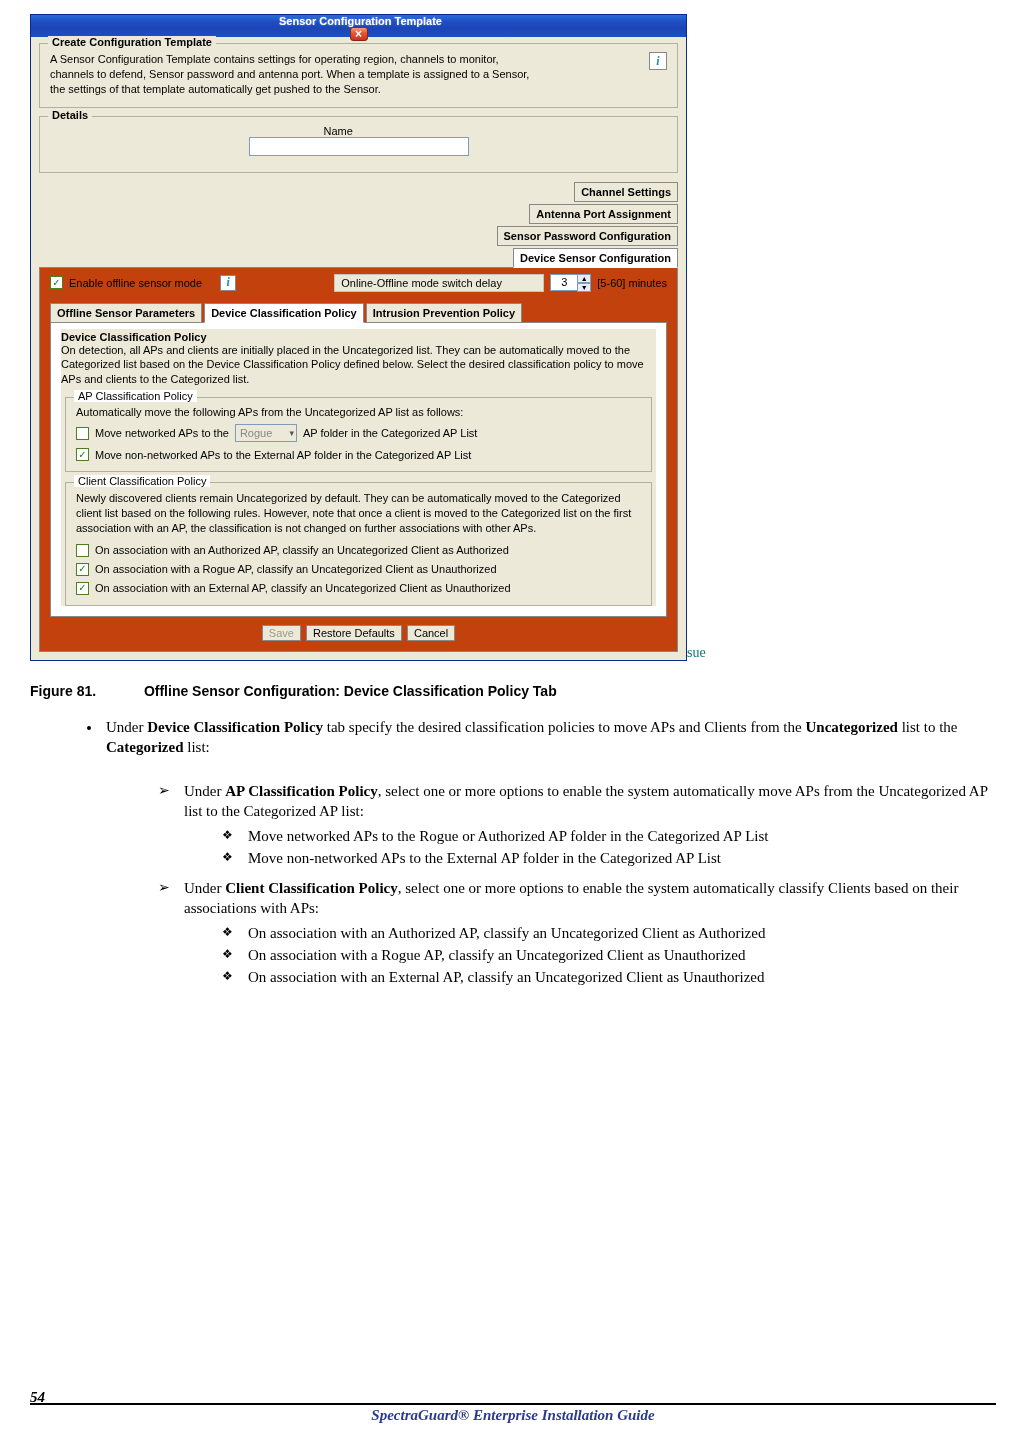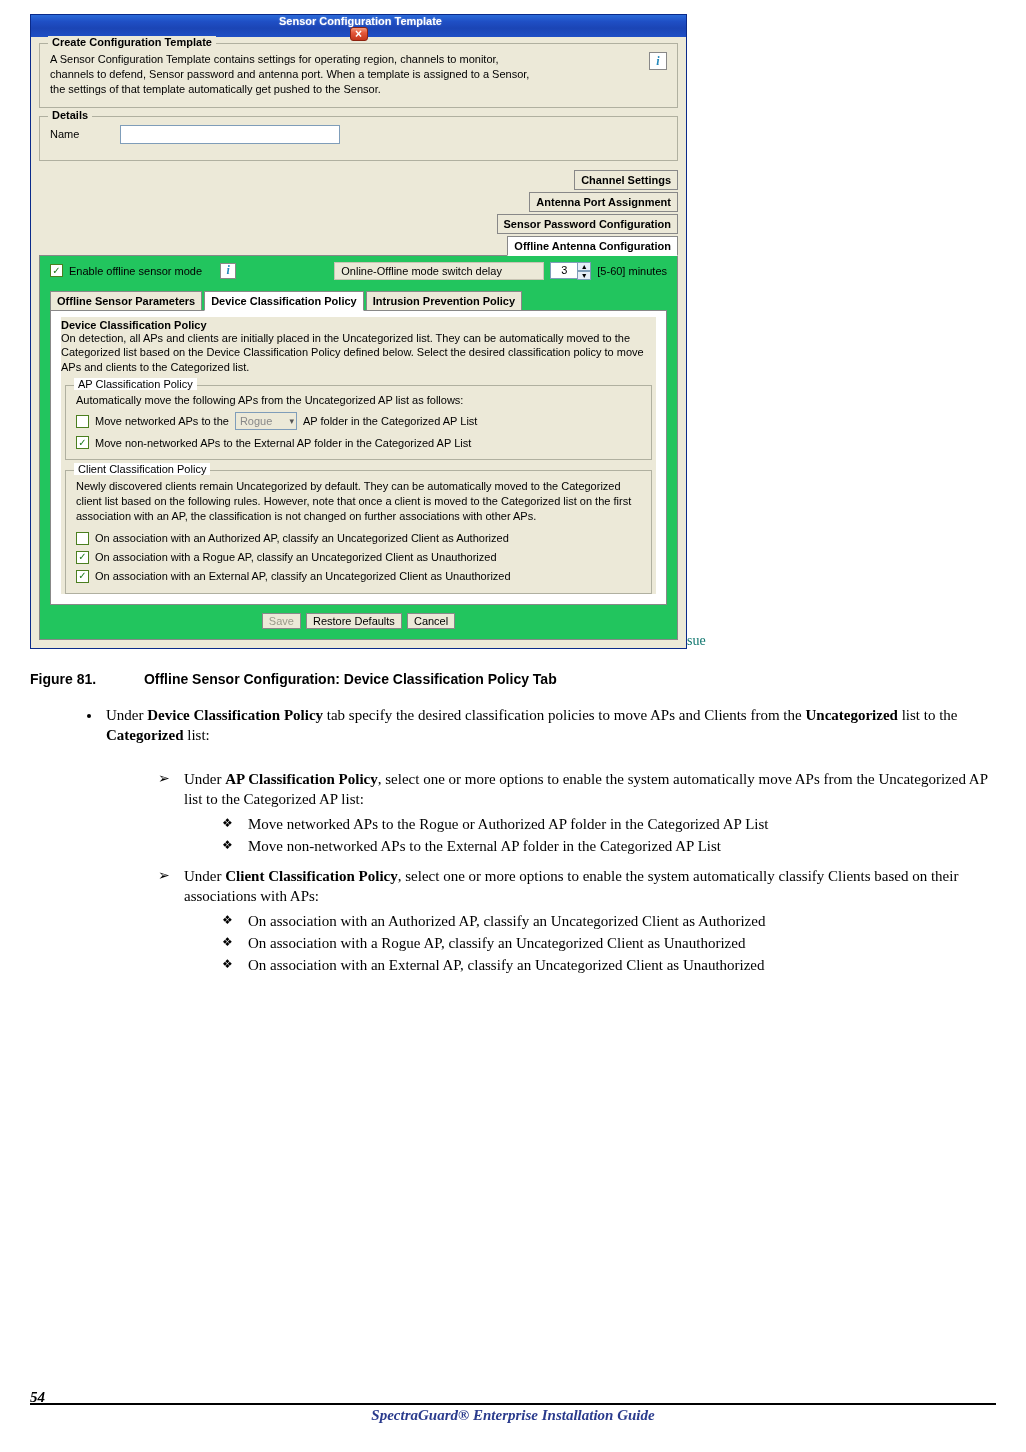--- a/index.html
+++ b/index.html
@@ -93,21 +93,21 @@
     font-weight: bold;
     font-size: 11px;
   }
   .intro-row { display:flex; justify-content:space-between; align-items:flex-start; }
   .intro-txt { line-height: 1.35; }
   .info-icon {
     width:18px;height:18px;border:1px solid #888;background:#fff;
     display:flex;align-items:center;justify-content:center;
     color:#28b;font-family:Georgia,serif;font-weight:bold;font-style:italic;font-size:12px;
   }
-  .form-row { display:flex; align-items:center; margin-bottom:6px; }
+  .form-row { display:flex; align-items:center; margin-bottom:6px;flex-direction:column; }
   .form-row label { width:70px; }
   .txtin {
     border: 1px solid #7f9db9; background:#fff; height:19px; padding:1px 3px;
   }
   .w220 { width: 220px; }
   .tabbar { display:flex; gap:2px; margin-top:4px; align-items:flex-end;flex-direction:column; }
   .tab {
     border:1px solid #888; border-bottom:1px solid #888;
     background:#ece9d8; padding:3px 6px 3px 6px; font-size:11px;
     font-weight:bold;
@@ -184,23 +184,23 @@
           <div class="form-row">
             <label>Name</label>
             <input class="txtin w220" value="" style="">
           </div>
         </div>
 
         <div class="tabbar">
           <div class="tab">Channel Settings</div>
           <div class="tab">Antenna Port Assignment</div>
           <div class="tab">Sensor Password Configuration</div>
-          <div class="tab active">Offline Antenna Configuration</div>
-        </div>
-        <div class="tabpanel" style="background:#22c55e;">
+          <div class="tab active">Device Sensor Configuration</div>
+        </div>
+        <div class="tabpanel" style="background:#c2410c;">
           <div class="inline-row" style="justify-content:space-between;">
             <div class="inline-row">
               <span class="chk checked"></span>
               <span>Enable offline sensor mode</span>
               <span style="width:6px;"></span>
               <div class="info-icon" style="width:16px;height:16px;">i</div>
             </div>
             <div class="inline-row">
               <span class="static-lbl" style="border:1px solid #c8c4b4; width:210px;">Online-Offline mode switch delay</span>
               <span class="spin">

